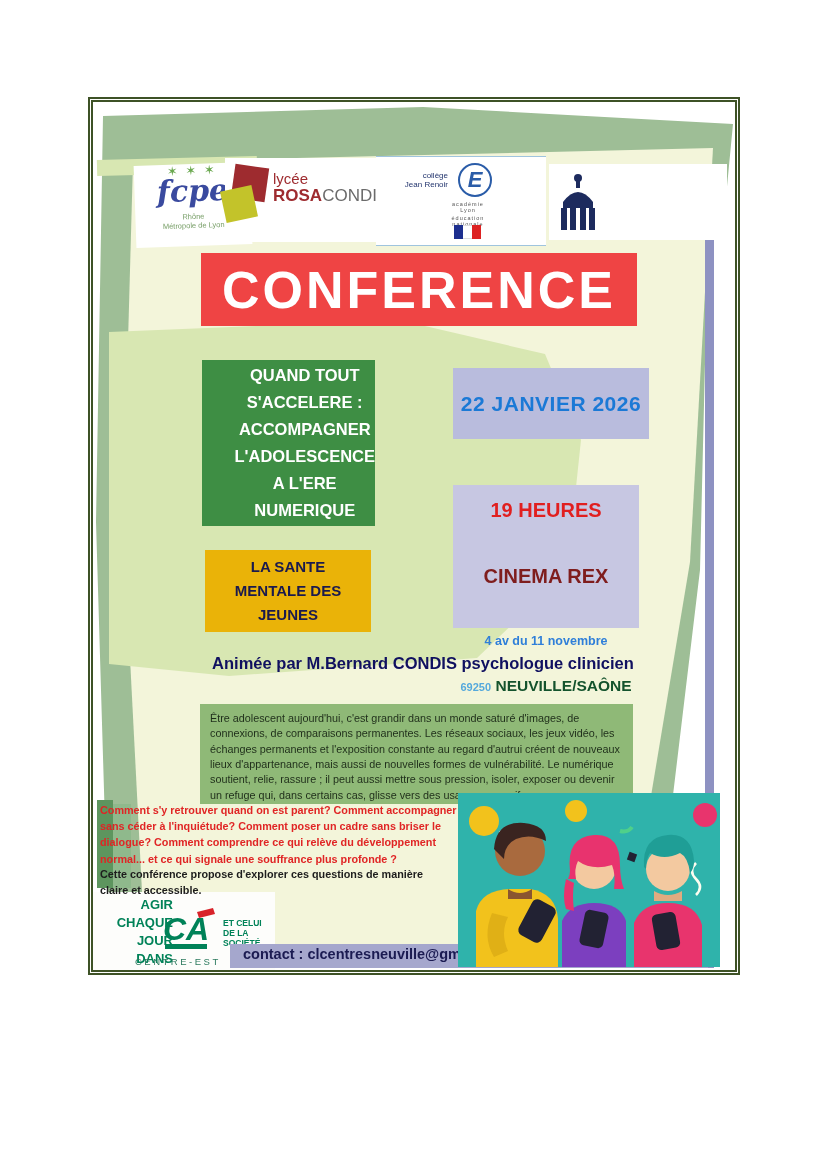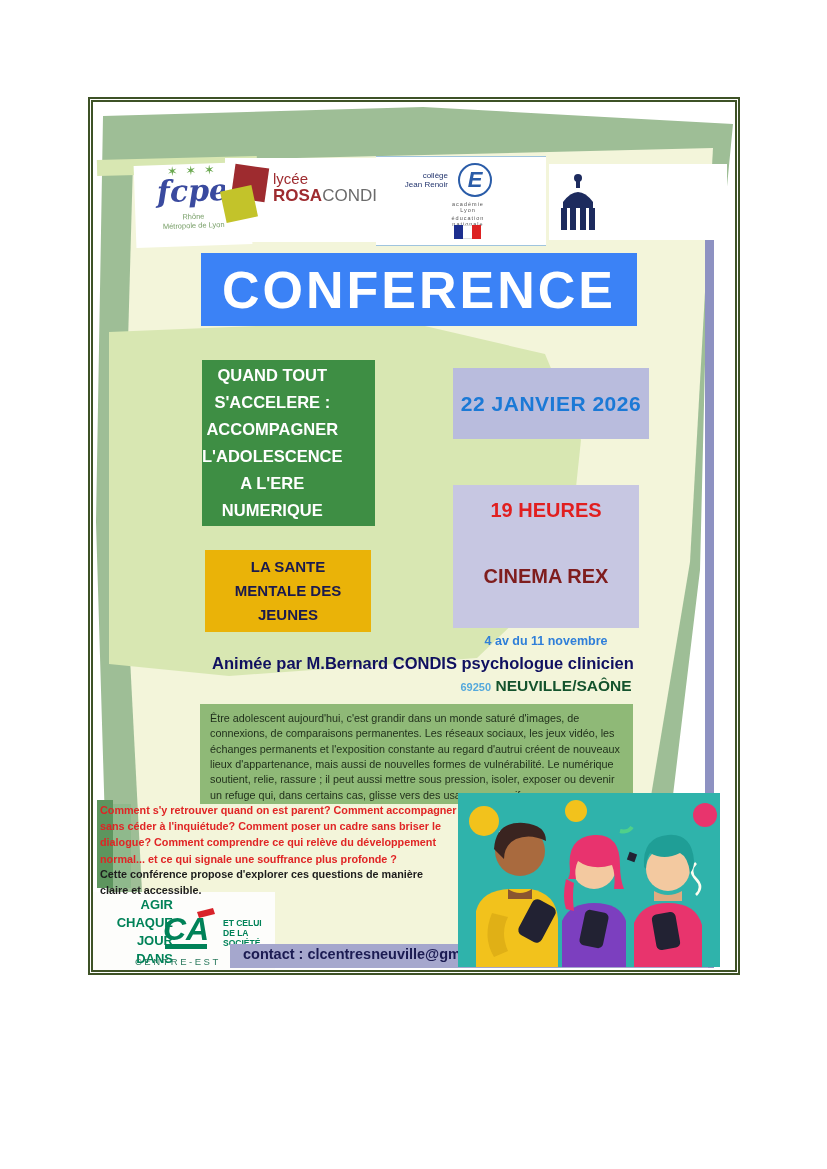--- a/index.html
+++ b/index.html
@@ -49,26 +49,26 @@
   .flag i { flex:1; } .flag .b{background:#1d2f8f;} .flag .w{background:#fff; border-top:1px solid #ddd; border-bottom:1px solid #ddd;} .flag .r{background:#d22;}
 
   .nd-card { left:456px; top:62px; width:178px; height:76px; }
   .nd-building { position:absolute; left:6px; top:8px; }
   .nd-text { position:absolute; left:58px; top:12px; }
   .nd-line { color:#1d2b5e; font-weight:bold; font-size:13.5px; line-height:16px; }
   .nd-sub { margin-top:4px; font-size:7px; font-weight:bold; letter-spacing:1px; border-bottom:1px solid #7a9cc6; padding-bottom:4px; }
   .nd-type1 { color:#2aa198; } .nd-type2 { color:#e07b30; } .nd-type3 { color:#5aa64a; } .nd-sep { color:#e07b30; }
 
   
-  .title-banner { position:absolute; left:108px; top:151px; width:436px; height:73px; background:#3b82f6; z-index:5;
+  .title-banner { position:absolute; left:108px; top:151px; width:436px; height:73px; background:#ef4444; z-index:5;
                   display:flex; align-items:center; justify-content:center; }
   .title-banner span { color:#fff; font-weight:bold; font-size:52px; letter-spacing:3px; }
 
   .topic-box { position:absolute; left:109px; top:258px; width:173px; height:166px; background:#3e8e44; z-index:5;
-               display:flex; align-items:center; justify-content:flex-start; text-align:center; }
+               display:flex; align-items:center; justify-content:flex-end; text-align:center; }
   .topic-box span { color:#fff; font-weight:bold; font-size:16.5px; line-height:27px; white-space:pre-line; }
 
   .date-box { position:absolute; left:360px; top:266px; width:196px; height:71px; background:#b9bcdd; z-index:5;
               display:flex; align-items:center; justify-content:center; }
   .date-box span { color:#1b79d6; font-weight:bold; font-size:21px; letter-spacing:0.5px; }
 
   .time-box { position:absolute; left:360px; top:383px; width:186px; height:143px; background:#c7c7e2; z-index:5;
               display:flex; flex-direction:column; align-items:center; text-align:center; padding-top:14px;gap:26px; }
   .ev-time { color:#e11f1f; font-weight:bold; font-size:20px; }
   .ev-venue { color:#7f1d1d; font-weight:bold; font-size:20px; margin-top:17px; }

